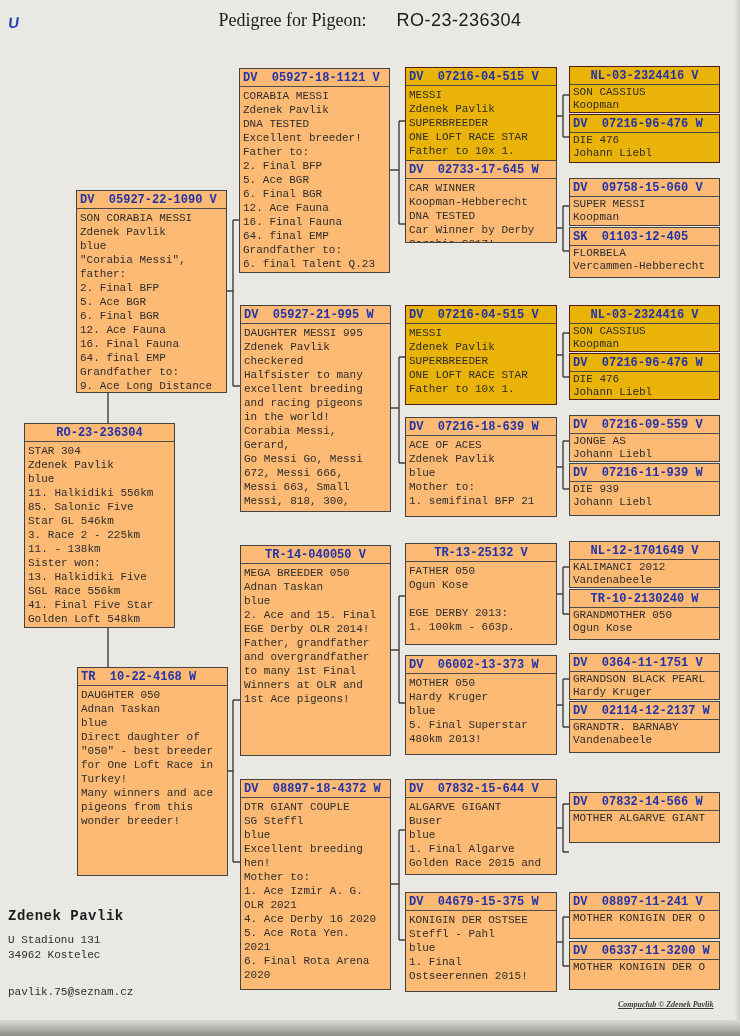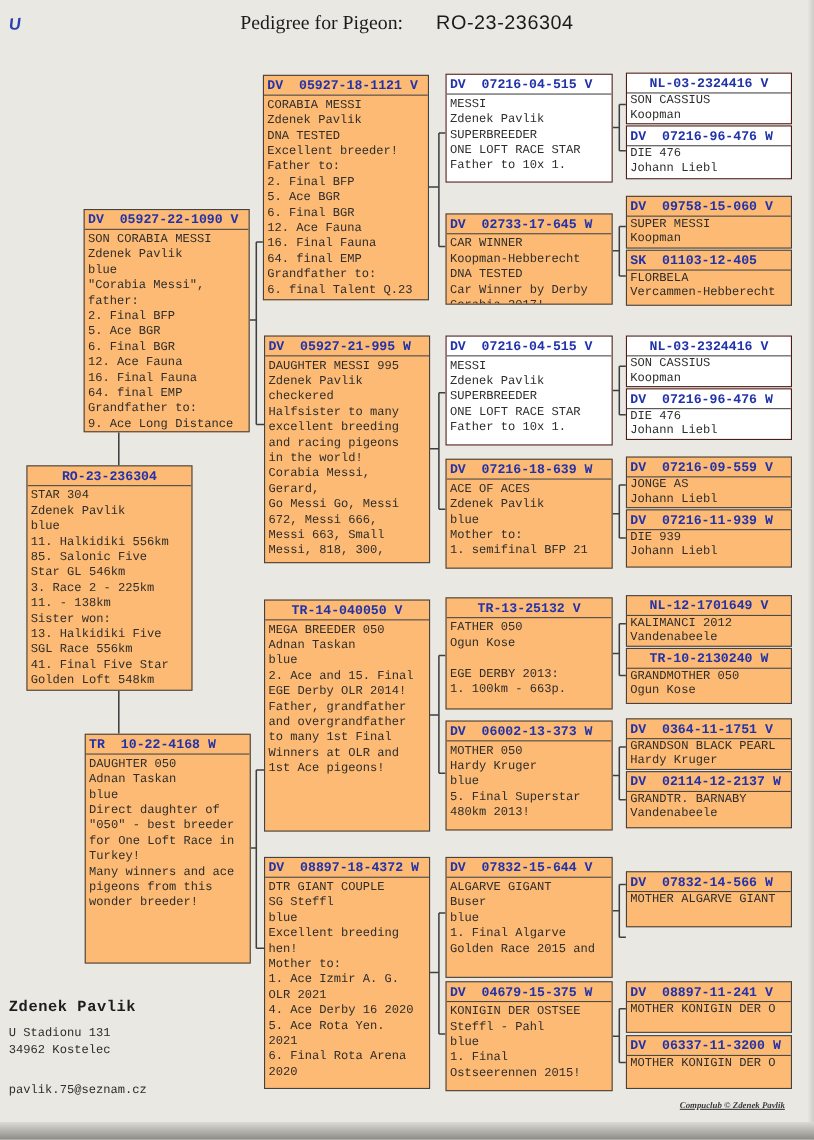--- a/index.html
+++ b/index.html
@@ -12,21 +12,21 @@
         background:linear-gradient(to right,rgba(0,0,0,0),rgba(0,0,0,0.12));}
   .corner-mark{position:absolute;left:8px;top:14px;color:#2a3fb0;
         font-family:"Liberation Sans",sans-serif;font-size:15px;font-weight:bold;
         font-style:italic;transform:rotate(-4deg);}
   .title{position:absolute;left:0;top:10px;width:740px;text-align:center;
         font-family:"Liberation Sans",sans-serif;font-size:18px;color:#1b1b1b;}
   .title .t-label{margin-right:30px;font-family:Liberation Serif, serif;}
   .title .t-ring{letter-spacing:0.5px;}
   .box{position:absolute;box-sizing:border-box;border:1.5px solid #434343;
         background:#fdba74;overflow:hidden;}
-  .box.red{background:#ffffff;border-color:#4e1d16;}
+  .box.red{background:#eab308;border-color:#4e1d16;}
   .ring{font-size:12px;font-weight:bold;color:#2233aa;white-space:pre;
         padding:2px 3px 1px 3px;border-bottom:1px solid #4a4a4a;line-height:14px;}
   .ring.center{text-align:center;}
   .btext{font-size:11px;line-height:14px;color:#2e2d2b;white-space:pre-line;
         padding:2px 3px;}
   .box.small .btext{line-height:13px;padding-top:1px;}
   svg.connectors{position:absolute;left:0;top:0;pointer-events:none;}
   .footer-name{position:absolute;left:8px;top:908px;font-size:14px;font-weight:bold;
         color:#1d1d1d;letter-spacing:0.5px;}
   .footer-addr1{position:absolute;left:8px;top:934px;font-size:11px;color:#2e2d2b;}
@@ -175,21 +175,21 @@
   </div>
 
   <div class="box red" style="left:405px;top:67px;width:152px;height:99px">
     <div class="ring">DV  07216-04-515 V</div>
     <div class="btext">MESSI
 Zdenek Pavlik
 SUPERBREEDER
 ONE LOFT RACE STAR
 Father to 10x 1.</div>
   </div>
-  <div class="box" style="left:405px;top:194px;width:152px;height:83px">
+  <div class="box" style="left:405px;top:160px;width:152px;height:83px">
     <div class="ring">DV  02733-17-645 W</div>
     <div class="btext">CAR WINNER
 Koopman-Hebberecht
 DNA TESTED
 Car Winner by Derby
 Corabia 2017!</div>
   </div>
   <div class="box red" style="left:405px;top:305px;width:152px;height:100px">
     <div class="ring">DV  07216-04-515 V</div>
     <div class="btext">MESSI
@@ -215,21 +215,21 @@
 1. 100km - 663p.</div>
   </div>
   <div class="box" style="left:405px;top:655px;width:152px;height:100px">
     <div class="ring">DV  06002-13-373 W</div>
     <div class="btext">MOTHER 050
 Hardy Kruger
 blue
 5. Final Superstar
 480km 2013!</div>
   </div>
-  <div class="box" style="left:405px;top:779px;width:152px;height:110px">
+  <div class="box" style="left:405px;top:779px;width:152px;height:96px">
     <div class="ring">DV  07832-15-644 V</div>
     <div class="btext">ALGARVE GIGANT
 Buser
 blue
 1. Final Algarve
 Golden Race 2015 and</div>
   </div>
   <div class="box" style="left:405px;top:892px;width:152px;height:100px">
     <div class="ring">DV  04679-15-375 W</div>
     <div class="btext">KONIGIN DER OSTSEE

